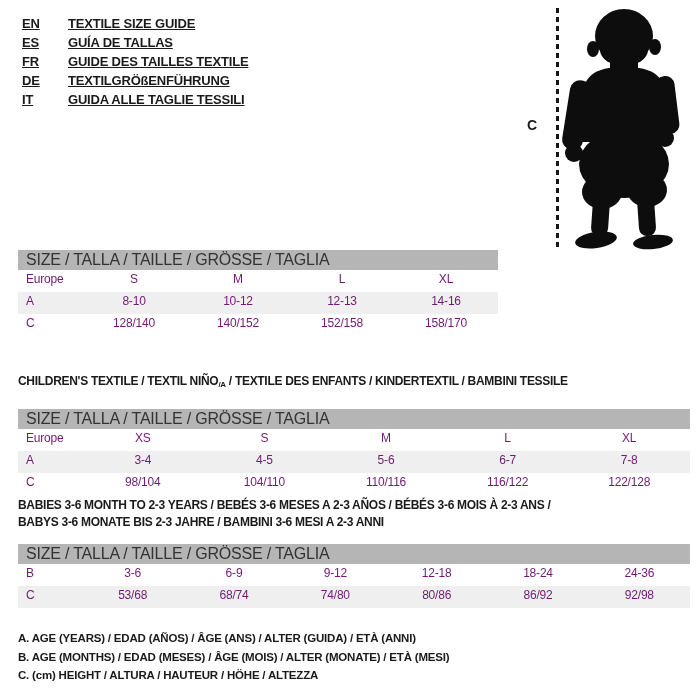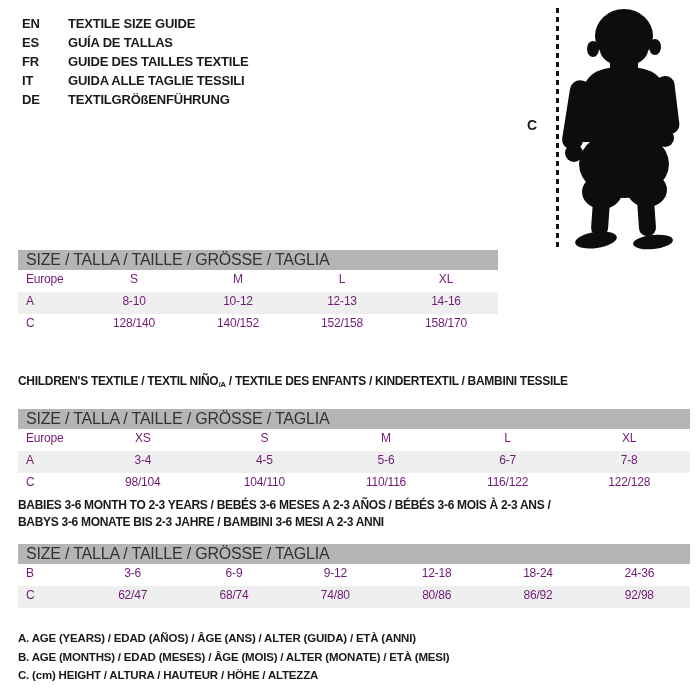--- a/index.html
+++ b/index.html
@@ -1,21 +1,21 @@
 <!DOCTYPE html>
 <html><head>
 <meta charset="utf-8">
 <style>
   html,body { margin:0; padding:0; background:#ffffff; }
   body { width:700px; height:700px; font-family:"Liberation Sans", sans-serif; color:#1a1a1a; }
   .page { position:relative; width:700px; height:700px; overflow:hidden; background:#fff; }
 
   
   .langs { position:absolute; left:22px; top:14px; }
-  .lang-row { display:flex; height:19px; line-height:19px; font-size:13px; font-weight:700; letter-spacing:-0.2px; }
+  .lang-row { display:flex; height:19px; line-height:19px; font-size:13px; font-weight:700; letter-spacing:-0.2px;text-decoration:underline; }
   .lang-code { width:46px; }
 
   
   .fig-label { position:absolute; left:527px; top:117px; font-size:14px; font-weight:700; }
   .measure-line { position:absolute; left:556px; top:8px; width:3px; height:240px;
      background:repeating-linear-gradient(180deg,#161616 0 5px, transparent 5px 9px); }
   .baby-svg { position:absolute; left:560px; top:6px; }
 
   
   .tbl { position:absolute; }
@@ -52,26 +52,26 @@
     </div>
     <div class="lang-row">
       <span class="lang-code">ES</span>
       <span>GUÍA DE TALLAS</span>
     </div>
     <div class="lang-row">
       <span class="lang-code">FR</span>
       <span>GUIDE DES TAILLES TEXTILE</span>
     </div>
     <div class="lang-row">
+      <span class="lang-code">DE</span>
+      <span>TEXTILGRÖßENFÜHRUNG</span>
+    </div>
+    <div class="lang-row">
       <span class="lang-code">IT</span>
       <span>GUIDA ALLE TAGLIE TESSILI</span>
-    </div>
-    <div class="lang-row">
-      <span class="lang-code">DE</span>
-      <span>TEXTILGRÖßENFÜHRUNG</span>
     </div>
   </div>
 
   <div class="fig-label">C</div>
   <div class="measure-line"></div>
   <svg class="baby-svg" width="132" height="244" viewBox="0 0 132 244">
     <g fill="#0d0d0d">
       <ellipse cx="33" cy="43" rx="6" ry="8"></ellipse>
       <ellipse cx="95" cy="41" rx="6" ry="8"></ellipse>
       <ellipse cx="64" cy="30" rx="29" ry="27"></ellipse>
@@ -156,21 +156,21 @@
       <div class="lab">B</div>
       <div class="val">3-6</div>
       <div class="val">6-9</div>
       <div class="val">9-12</div>
       <div class="val">12-18</div>
       <div class="val">18-24</div>
       <div class="val">24-36</div>
     </div>
     <div class="row g6 shade">
       <div class="lab">C</div>
-      <div class="val">62/47</div>
+      <div class="val">53/68</div>
       <div class="val">68/74</div>
       <div class="val">74/80</div>
       <div class="val">80/86</div>
       <div class="val">86/92</div>
       <div class="val">92/98</div>
     </div>
   </div>
 
   <div class="footnotes">
     <div>A. AGE (YEARS) / EDAD (AÑOS) / ÂGE (ANS) / ALTER (GUIDA) / ETÀ (ANNI)</div>

